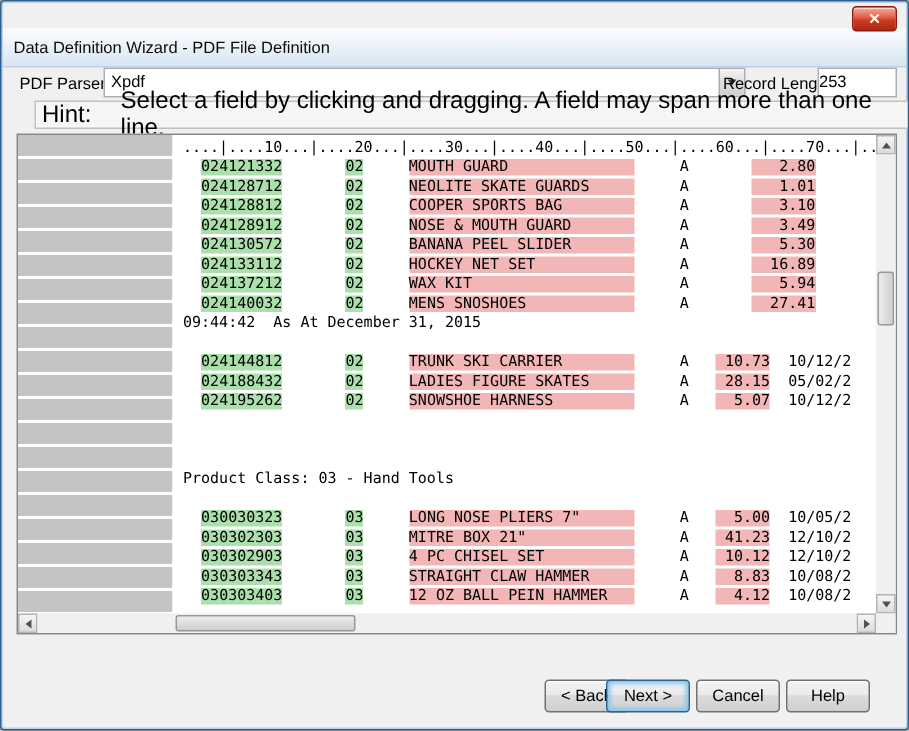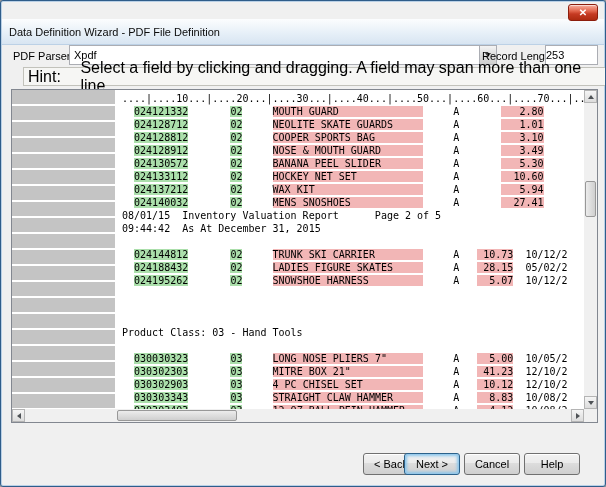--- a/index.html
+++ b/index.html
@@ -110,24 +110,23 @@
     <div class="fieldpanel"></div>
 
     <div class="textarea">
       <div class="pline">....|....10...|....20...|....30...|....40...|....50...|....60...|....70...|....</div>
       <div>
           <div class="pline"><span>  </span><span class="hl-green">024121332</span><span>       </span><span class="hl-green">02</span><span>     </span><span class="hl-pink">MOUTH GUARD              </span><span>     </span><span>A</span><span>       </span><span class="hl-pink">   2.80</span></div>
           <div class="pline"><span>  </span><span class="hl-green">024128712</span><span>       </span><span class="hl-green">02</span><span>     </span><span class="hl-pink">NEOLITE SKATE GUARDS     </span><span>     </span><span>A</span><span>       </span><span class="hl-pink">   1.01</span></div>
           <div class="pline"><span>  </span><span class="hl-green">024128812</span><span>       </span><span class="hl-green">02</span><span>     </span><span class="hl-pink">COOPER SPORTS BAG        </span><span>     </span><span>A</span><span>       </span><span class="hl-pink">   3.10</span></div>
           <div class="pline"><span>  </span><span class="hl-green">024128912</span><span>       </span><span class="hl-green">02</span><span>     </span><span class="hl-pink">NOSE &amp; MOUTH GUARD       </span><span>     </span><span>A</span><span>       </span><span class="hl-pink">   3.49</span></div>
           <div class="pline"><span>  </span><span class="hl-green">024130572</span><span>       </span><span class="hl-green">02</span><span>     </span><span class="hl-pink">BANANA PEEL SLIDER       </span><span>     </span><span>A</span><span>       </span><span class="hl-pink">   5.30</span></div>
-          <div class="pline"><span>  </span><span class="hl-green">024133112</span><span>       </span><span class="hl-green">02</span><span>     </span><span class="hl-pink">HOCKEY NET SET           </span><span>     </span><span>A</span><span>       </span><span class="hl-pink">  10.60</span></div>
+          <div class="pline"><span>  </span><span class="hl-green">024133112</span><span>       </span><span class="hl-green">02</span><span>     </span><span class="hl-pink">HOCKEY NET SET           </span><span>     </span><span>A</span><span>       </span><span class="hl-pink">  16.89</span></div>
           <div class="pline"><span>  </span><span class="hl-green">024137212</span><span>       </span><span class="hl-green">02</span><span>     </span><span class="hl-pink">WAX KIT                  </span><span>     </span><span>A</span><span>       </span><span class="hl-pink">   5.94</span></div>
           <div class="pline"><span>  </span><span class="hl-green">024140032</span><span>       </span><span class="hl-green">02</span><span>     </span><span class="hl-pink">MENS SNOSHOES            </span><span>     </span><span>A</span><span>       </span><span class="hl-pink">  27.41</span></div>
-          <div class="pline"><span>08/01/15  Inventory Valuation Report      Page 2 of 5</span></div>
           <div class="pline"><span>09:44:42  As At December 31, 2015</span></div>
           <div class="pline"><span>&nbsp;</span></div>
           <div class="pline"><span>  </span><span class="hl-green">024144812</span><span>       </span><span class="hl-green">02</span><span>     </span><span class="hl-pink">TRUNK SKI CARRIER        </span><span>     </span><span>A</span><span>   </span><span class="hl-pink"> 10.73</span><span>  </span><span>10/12/2</span></div>
           <div class="pline"><span>  </span><span class="hl-green">024188432</span><span>       </span><span class="hl-green">02</span><span>     </span><span class="hl-pink">LADIES FIGURE SKATES     </span><span>     </span><span>A</span><span>   </span><span class="hl-pink"> 28.15</span><span>  </span><span>05/02/2</span></div>
           <div class="pline"><span>  </span><span class="hl-green">024195262</span><span>       </span><span class="hl-green">02</span><span>     </span><span class="hl-pink">SNOWSHOE HARNESS         </span><span>     </span><span>A</span><span>   </span><span class="hl-pink">  5.07</span><span>  </span><span>10/12/2</span></div>
           <div class="pline"><span>&nbsp;</span></div>
           <div class="pline"><span>&nbsp;</span></div>
           <div class="pline"><span>&nbsp;</span></div>
           <div class="pline"><span>Product Class: 03 - Hand Tools</span></div>
           <div class="pline"><span>&nbsp;</span></div>

